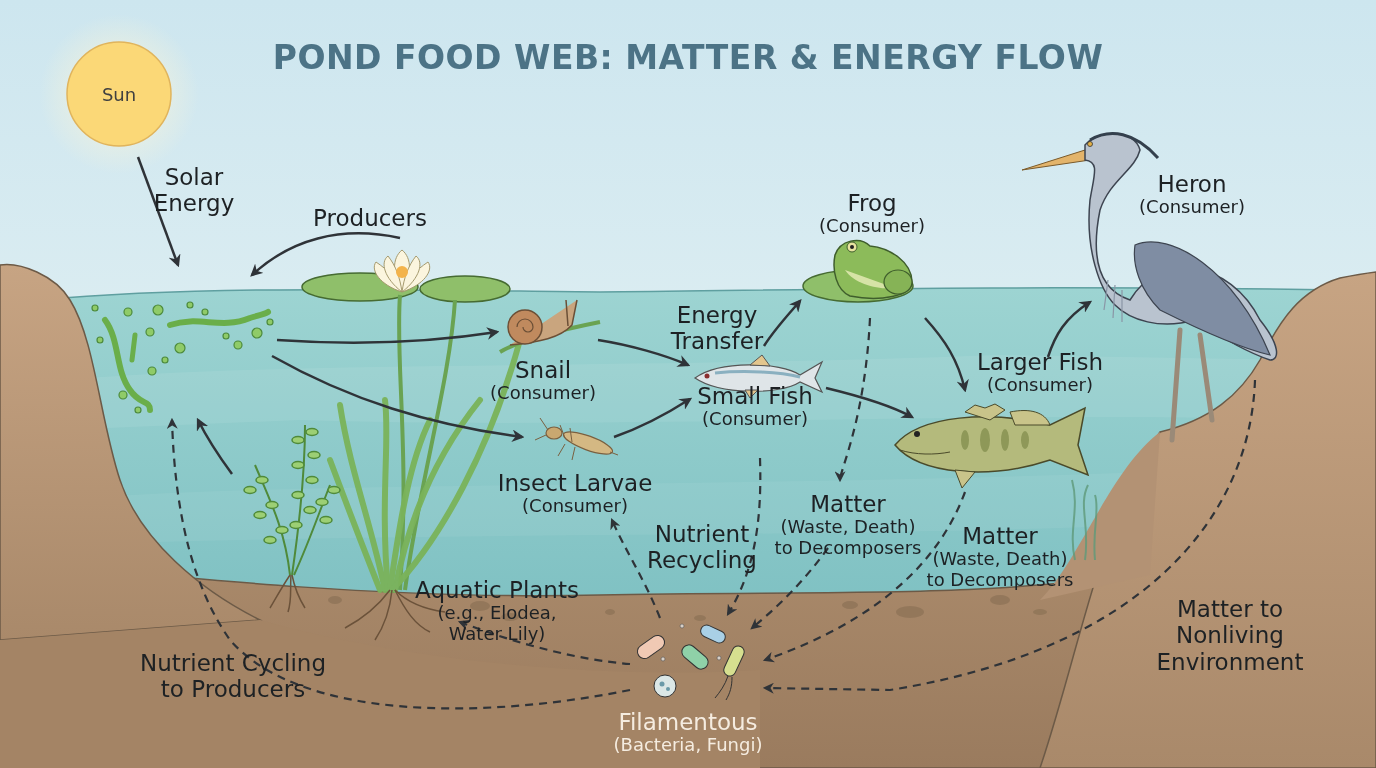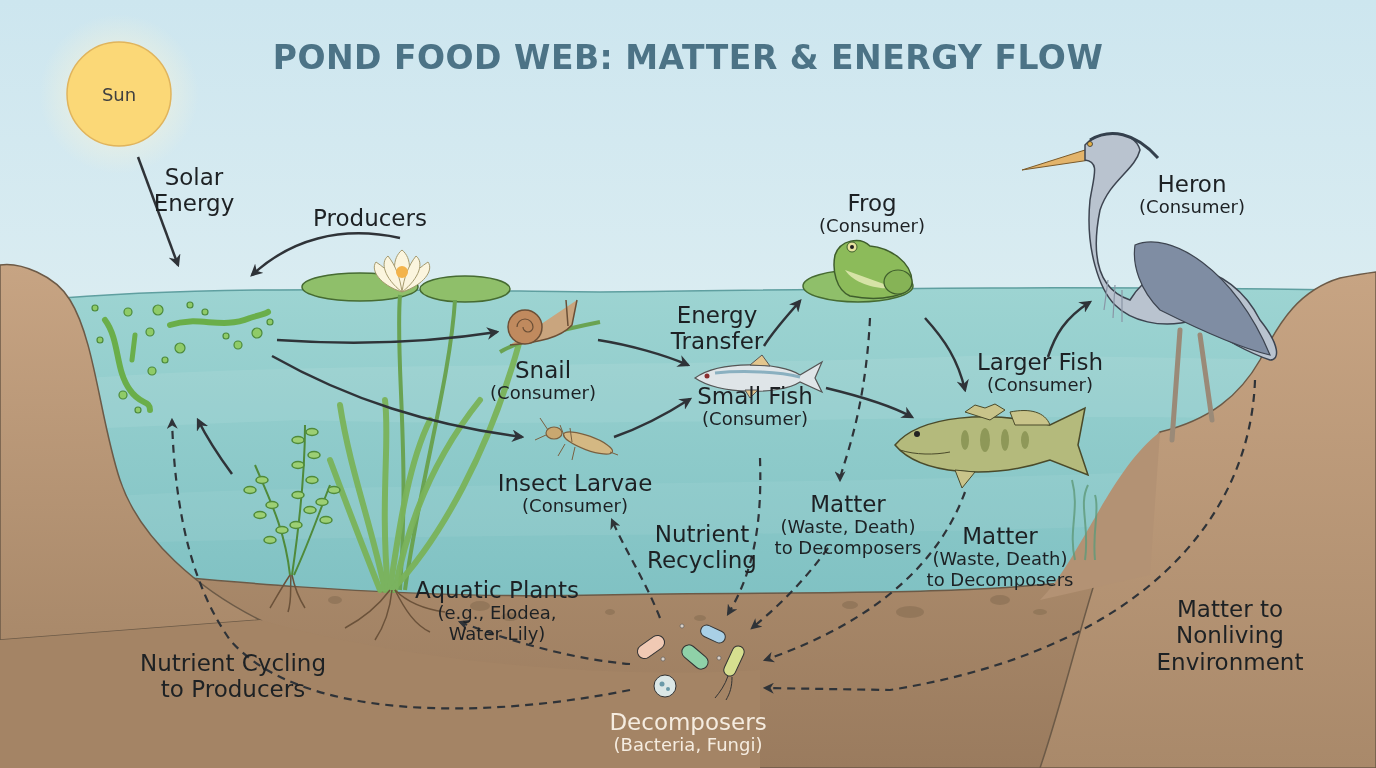--- a/index.html
+++ b/index.html
@@ -342,16 +342,16 @@
     <span class="main">to Producers</span>
   </div>
 
   <div class="lbl" style="left:1230px; top:596px;">
     <span class="main">Matter to</span>
     <span class="main">Nonliving</span>
     <span class="main">Environment</span>
   </div>
 
   <div class="lbl decomp" style="left:688px; top:709px;">
-    <span class="main">Decomposers</span>
+    <span class="main">Filamentous</span>
     <span class="sub">(Bacteria, Fungi)</span>
   </div>
 </div>
 
 </body></html>

